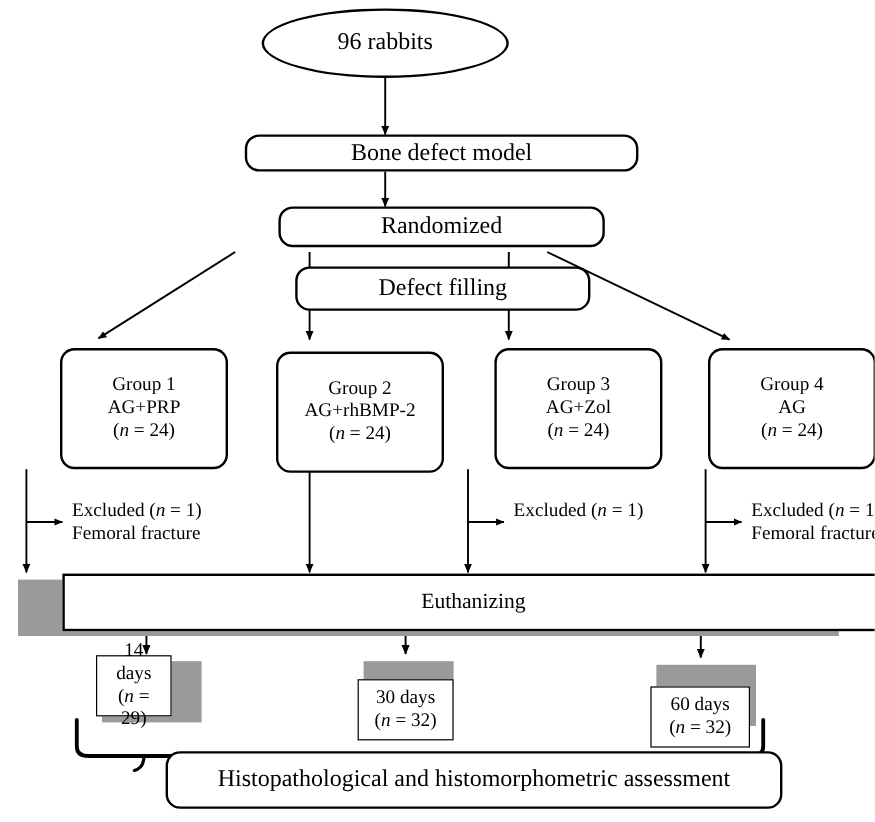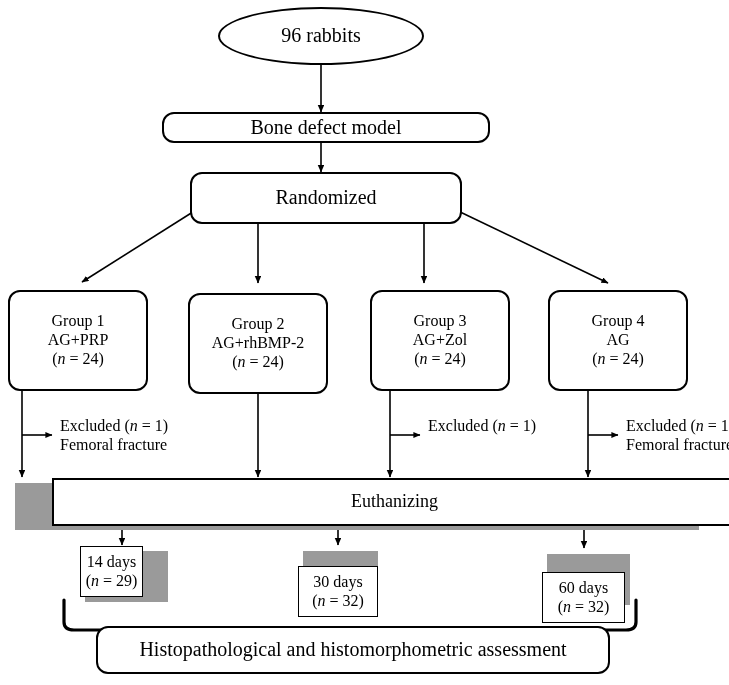--- a/index.html
+++ b/index.html
@@ -38,30 +38,31 @@
     text-align: center;
     line-height: 1.18;
     z-index: 3;
   }
   .node.ellipse {
     border-radius: 50%;
     border-width: 2px;
   }
   .node.round {
     border-radius: 12px;
+    margin-left: 42px;
   }
   .node.sharp {
     border-radius: 0;
   }
   .node.thin {
     border-width: 1.5px;
   }
   .node .inner {
     width: 100%;
-    padding: 0 0;
+    padding: 0 13px;
   }
   .line2 { display: block; }
   .ital { font-style: italic; }
   .note {
     position: absolute;
     line-height: 1.2;
     text-align: left;
     white-space: nowrap;
     z-index: 3;
   }
@@ -132,24 +133,27 @@
   <div class="shadow" style="left:15px;  top:483px; width:684px; height:47px;"></div>
 
   <div class="node ellipse t-22" style="left:218px; top:7px; width:206px; height:58px;">
     <span class="inner">96 rabbits</span>
   </div>
 
   <div class="node round t-22" style="left:162px; top:112px; width:328px; height:31px;">
     <span class="inner">Bone defect model</span>
   </div>
 
-  <div class="node round t-22" style="left:190px; top:172px; width:272px; height:52px;">
+  <div class="node round t-22" style="left:190px; top:172px; width:272px; height:34px;">
     <span class="inner">Randomized</span>
   </div>
 
+  <div class="node round t-22" style="left:204px; top:222px; width:246px; height:37px; z-index:4;">
+    <span class="inner">Defect filling</span>
+  </div>
 
   <div class="node round t-17" style="left:8px; top:290px; width:140px; height:101px;">
     <span class="inner">
       <span class="line2">Group 1</span>
       <span class="line2">AG+PRP</span>
       <span class="line2"><span>(</span><span class="ital">n</span><span> = 24)</span></span>
     </span>
   </div>
 
   <div class="node round t-17" style="left:188px; top:293px; width:140px; height:101px;">

